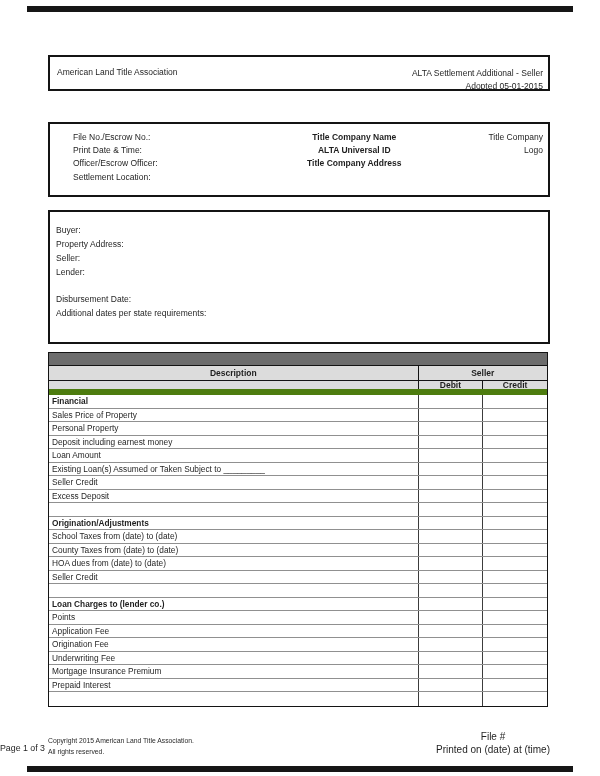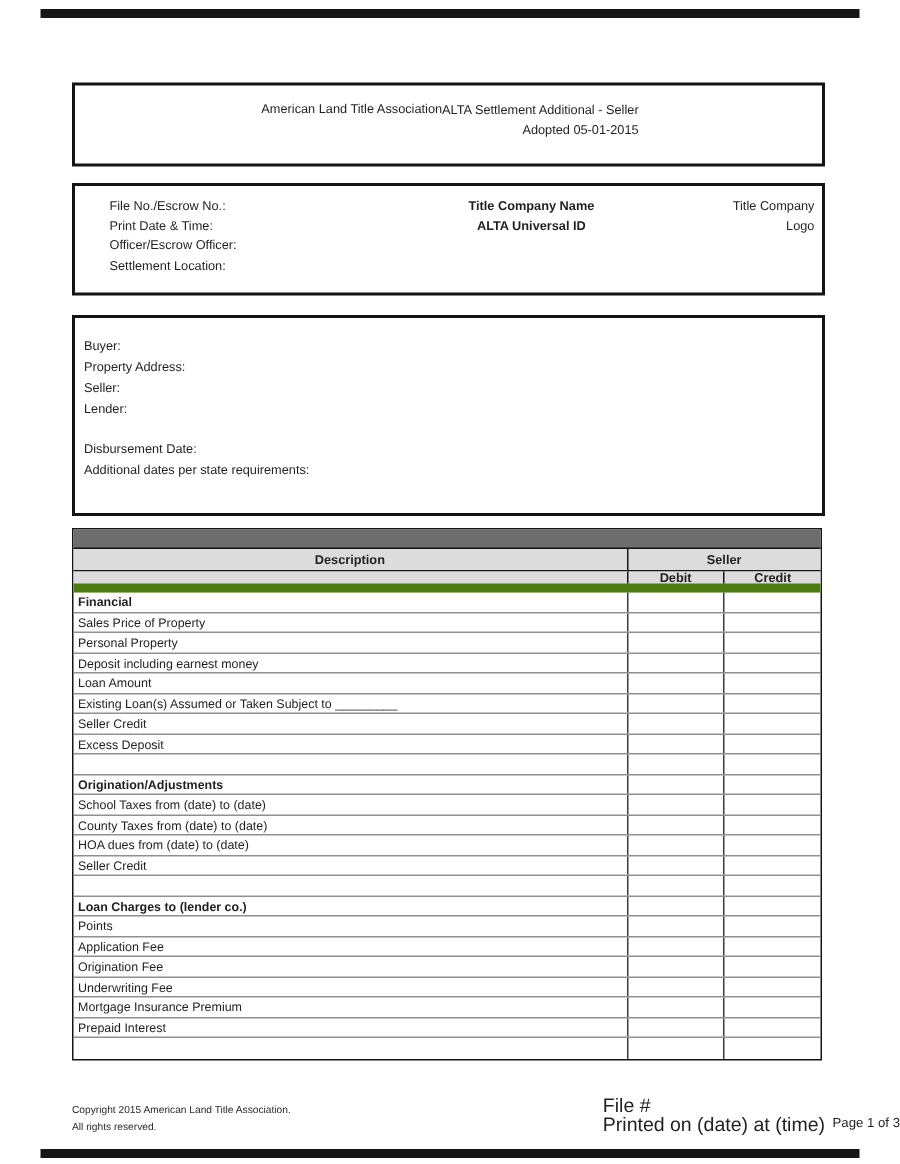--- a/index.html
+++ b/index.html
@@ -7,21 +7,21 @@
   body { font-family:"Liberation Sans", sans-serif; color:#1f1f1f; }
   .page { position:relative; width:600px; height:776px; background:#ffffff; overflow:hidden; }
 
   .edge-bar { position:absolute; left:27px; width:546px; height:6px; background:#161616; }
   .edge-bar.top { top:6px; }
   .edge-bar.bottom { top:766px; }
 
   .box { position:absolute; left:48px; width:502px; border:2px solid #141414; background:#fff; }
 
   
-  .box1 { top:55px; height:56px; display:flex; justify-content:center; padding:10px 5px 0 7px; }
+  .box1 { top:55px; height:36px; display:flex; justify-content:space-between; padding:10px 5px 0 7px; }
   .box1 .org { font-size:8.5px; }
   .box1 .right { text-align:right; font-size:8.5px; line-height:13px; }
 
   
   .box2 { top:122px; height:75px; display:flex; padding:7px 5px 0 6px; }
   .box2 .col-left { width:41%; font-size:8.5px; line-height:13.2px; }
   .box2 .col-center { width:37%; text-align:center; font-size:8.5px; font-weight:bold; line-height:13.2px; }
   .box2 .col-right { width:22%; text-align:right; font-size:8.5px; line-height:13.2px; }
   .box2 div span { display:block;margin-left:17px; }
 
@@ -36,31 +36,31 @@
   .t-headrow { display:flex; background:#dcdcdc; font-weight:bold; font-size:8.5px; }
   .t-headrow.r1 { height:15px; border-bottom:1px solid #141414; }
   .t-headrow.r2 { height:14px; border-bottom:6px solid #4d7c0f; }
   .hc { display:flex; align-items:center; justify-content:center; }
   .hc.desc { width:370px; }
   .hc.seller { width:130px; border-left:1px solid #141414; }
   .hc.blank { width:370px; }
   .hc.debit { width:65px; border-left:1px solid #141414; }
   .hc.credit { width:65px; border-left:1px solid #141414; }
 
-  .trow { display:flex; height:13.5px; border-bottom:1px solid #909090; font-size:8.3px;justify-content:flex-end; }
+  .trow { display:flex; height:13.5px; border-bottom:1px solid #909090; font-size:8.3px; }
   .trow:last-child { border-bottom:none; }
   .trow .lbl { width:370px; padding:1px 2px 0 3px; white-space:nowrap; overflow:hidden; }
   .trow .deb, .trow .cre { width:65px; border-left:1px solid #3c3c3c; }
   .trow.bold .lbl { font-weight:bold; }
 
   
   .foot-left { position:absolute; left:48px; top:736px; font-size:6.8px; line-height:10.5px; color:#2a2a2a; }
   .foot-left span { display:block; }
-  .foot-center { position:absolute; left:0; top:743px; width:600px; text-align:right; font-size:8.8px; }
-  .foot-right { position:absolute; right:50px; top:730px; text-align:left; font-size:13px; line-height:13px; }
+  .foot-center { position:absolute; left:0; top:743px; width:600px; text-align:left; font-size:8.8px; }
+  .foot-right { position:absolute; right:50px; top:730px; text-align:center; font-size:10px; line-height:13px; }
   .foot-right span { display:block; }
 </style>
 </head>
 <body>
 
 <div class="page">
 
   <div class="edge-bar top"></div>
 
   <div class="box box1">
@@ -74,20 +74,21 @@
   <div class="box box2">
     <div class="col-left">
       <span>File No./Escrow No.:</span>
       <span>Print Date &amp; Time:</span>
       <span>Officer/Escrow Officer:</span>
       <span>Settlement Location:</span>
     </div>
     <div class="col-center">
       <span>Title Company Name</span>
       <span>ALTA Universal ID</span>
+      <span>Title Company Address</span>
     </div>
     <div class="col-right">
       <span>Title Company</span>
       <span>Logo</span>
     </div>
   </div>
 
   <div class="box box3">
     <span>Buyer:</span>
     <span>Property Address:</span>

